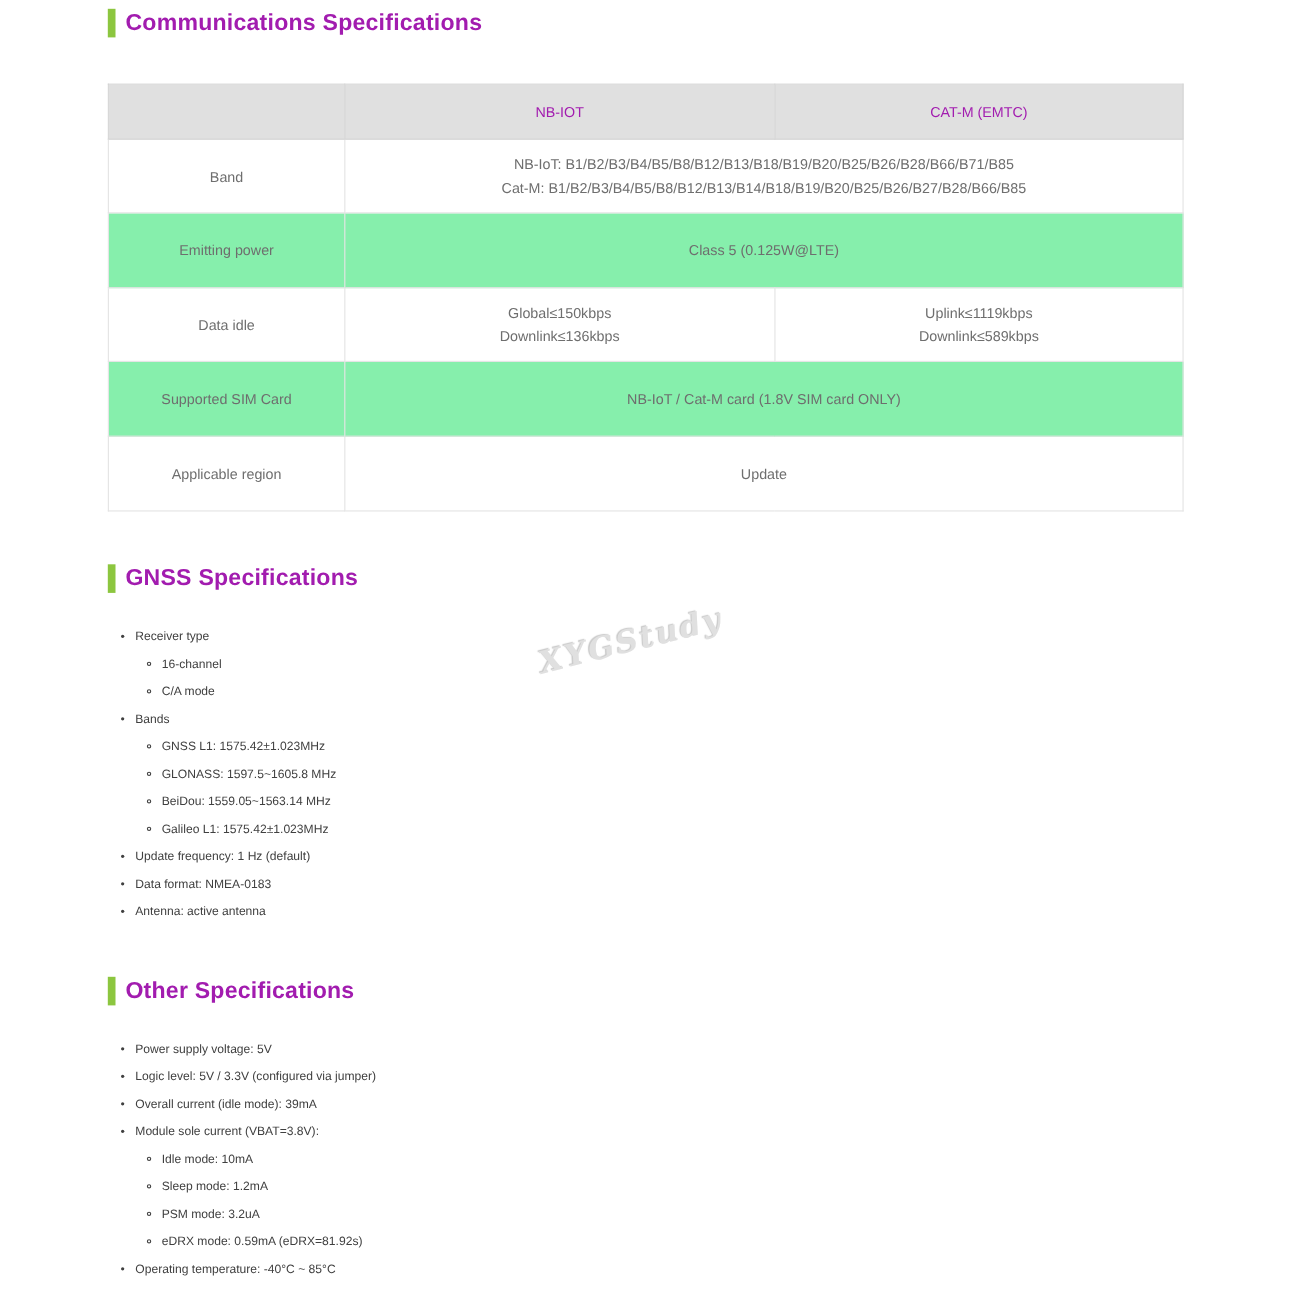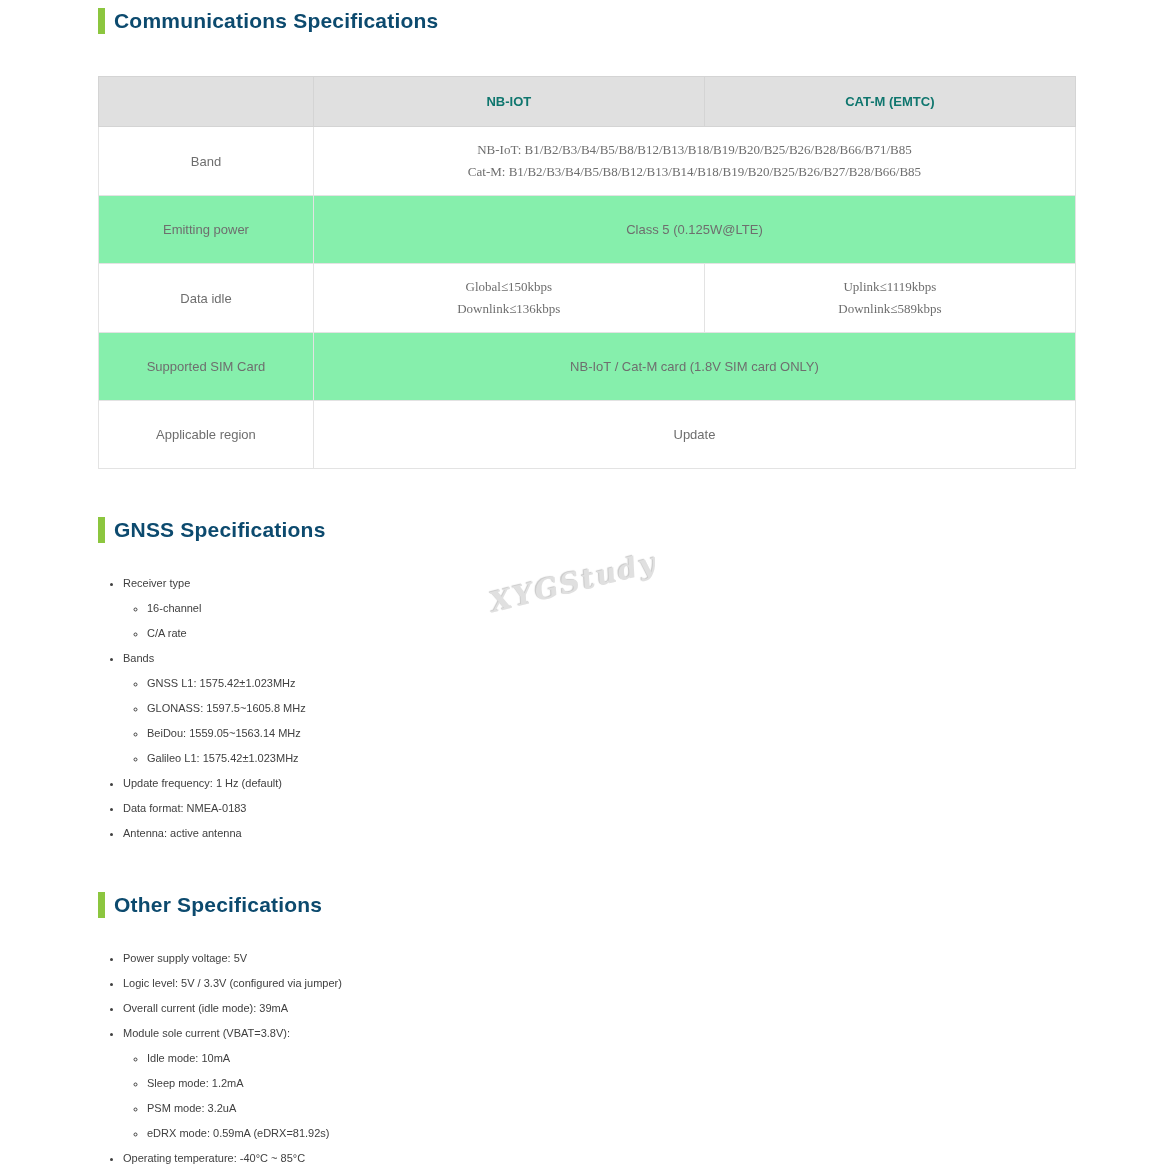--- a/index.html
+++ b/index.html
@@ -27,21 +27,21 @@
     display: inline-block;
     width: 7px;
     height: 26px;
     background: #8CC63F;
     margin-right: 9px;
     flex: none;
   }
   .section-heading .heading-text {
     font-size: 21px;
     font-weight: bold;
-    color: #0c4a6e;
+    color: #a21caf;
     letter-spacing: 0.2px;
   }
   .heading-comm { padding-top: 8px; }
   .heading-gnss { margin-top: 48px; }
   .heading-other { margin-top: 46px; }
 
   
   table.spec-table {
     margin-top: 42px;
     width: 100%;
@@ -52,38 +52,37 @@
     border: 1px solid #e3e3e3;
     text-align: center;
     vertical-align: middle;
     font-weight: normal;
   }
   .spec-table thead th {
     background: #e0e0e0;
     border-color: #d4d4d4;
     height: 47px;
     font-size: 13px;
-    font-weight: bold;
-    color: #0f766e;
+    font-weight: normal;
+    color: #a21caf;
   }
   .spec-table td {
     font-size: 13px;
     color: #6e6e6e;
     padding: 9px 6px;
   }
   .spec-table tbody tr.striped td {
     background: #86efac;
   }
   .spec-table td.rowlabel {
     height: 30px;
   }
   .spec-table tr.tall td { height: 49px; }
   .spec-table td p {
     margin: 6px 0;
-    font-family: Liberation Serif, serif;
   }
 
   
   ul.spec-list {
     list-style: disc;
     margin: 28px 0 0 0;
     padding-left: 25px;
     font-size: 11px;
     color: #404040;
   }
@@ -174,21 +173,21 @@
     <h2 class="section-heading heading-gnss">
       <span class="accent-bar"></span>
       <span class="heading-text">GNSS Specifications</span>
     </h2>
 
     <ul class="spec-list">
       <li>
         <span>Receiver type</span>
         <ul>
           <li>16-channel</li>
-          <li>C/A rate</li>
+          <li>C/A mode</li>
         </ul>
       </li>
       <li>
         <span>Bands</span>
         <ul>
           <li>GNSS L1: 1575.42±1.023MHz</li>
           <li>GLONASS: 1597.5~1605.8 MHz</li>
           <li>BeiDou: 1559.05~1563.14 MHz</li>
           <li>Galileo L1: 1575.42±1.023MHz</li>
         </ul>

